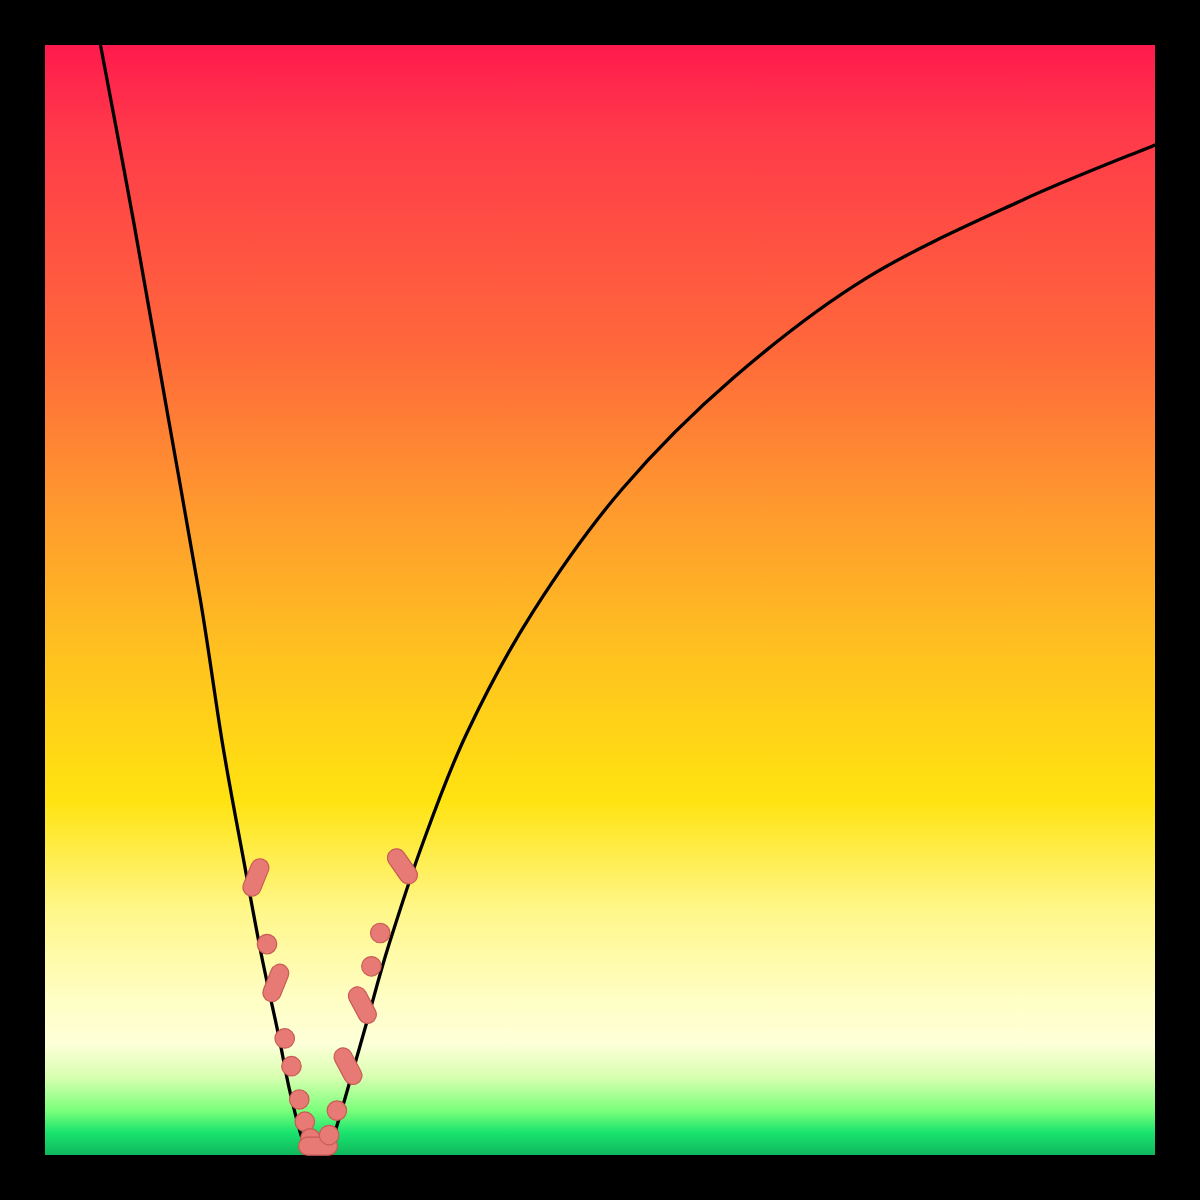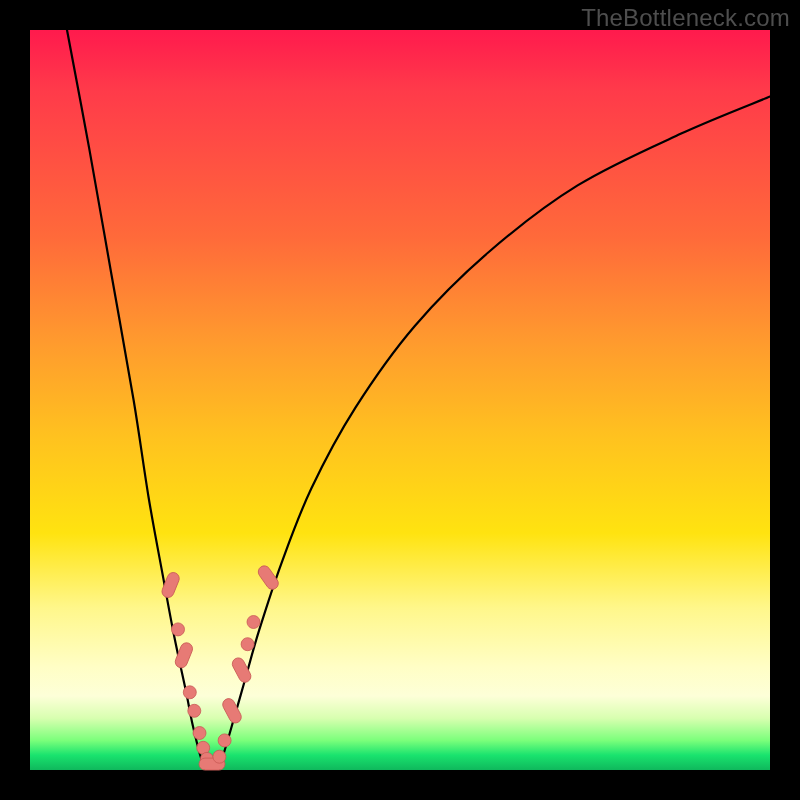--- a/index.html
+++ b/index.html
@@ -76,21 +76,20 @@
     stroke: #c95b55;
     stroke-width: 0.8;
   }
 </style>
 </head>
 <body>
 
 <div class="frame">
   <div class="plot-area"></div>
 
-  <div class="watermark">TheBottleneck.com</div>
 
   <svg class="curves" viewBox="0 0 740 740">
     <g>
       <path class="curve" d="M37.0 0.0 C40.7 19.7, 51.8 77.7, 59.2 118.4 C66.6 159.1, 74.0 202.3, 81.4 244.2 C88.8 286.1, 97.4 333.0, 103.6 370.0 C109.8 407.0, 113.5 436.6, 118.4 466.2 C123.3 495.8, 128.9 524.2, 133.2 547.6 C137.5 571.0, 140.6 588.3, 144.3 606.8 C148.0 625.3, 152.3 643.8, 155.4 658.6 C158.5 673.4, 160.3 684.5, 162.8 695.6 C165.3 706.7, 168.1 717.8, 170.2 725.2 C172.3 732.6, 174.5 737.5, 175.4 740.0"></path>
       <path class="curve" d="M188.7 740.0 C190.6 733.8, 195.5 717.8, 199.8 703.0 C204.1 688.2, 209.7 668.5, 214.6 651.2 C219.5 633.9, 223.2 619.1, 229.4 599.4 C235.6 579.7, 243.0 556.2, 251.6 532.8 C260.2 509.4, 268.9 484.7, 281.2 458.8 C293.5 432.9, 308.3 404.5, 325.6 377.4 C342.9 350.3, 362.6 321.9, 384.8 296.0 C407.0 270.1, 431.7 245.4, 458.8 222.0 C485.9 198.6, 515.5 175.1, 547.6 155.4 C579.7 135.7, 619.1 118.4, 651.2 103.6 C683.3 88.8, 725.2 72.8, 740.0 66.6"></path>
     </g>
     <g>
         <rect x="127.6" y="549.0" width="26" height="12" rx="6" class="marker-oblong" transform="rotate(-68 140.6 555.0)"></rect>
         <circle cx="148.0" cy="599.4" r="6.5" class="marker"></circle>
         <rect x="140.9" y="619.3" width="26" height="12" rx="6" class="marker-oblong" transform="rotate(-68 153.9 625.3)"></rect>

